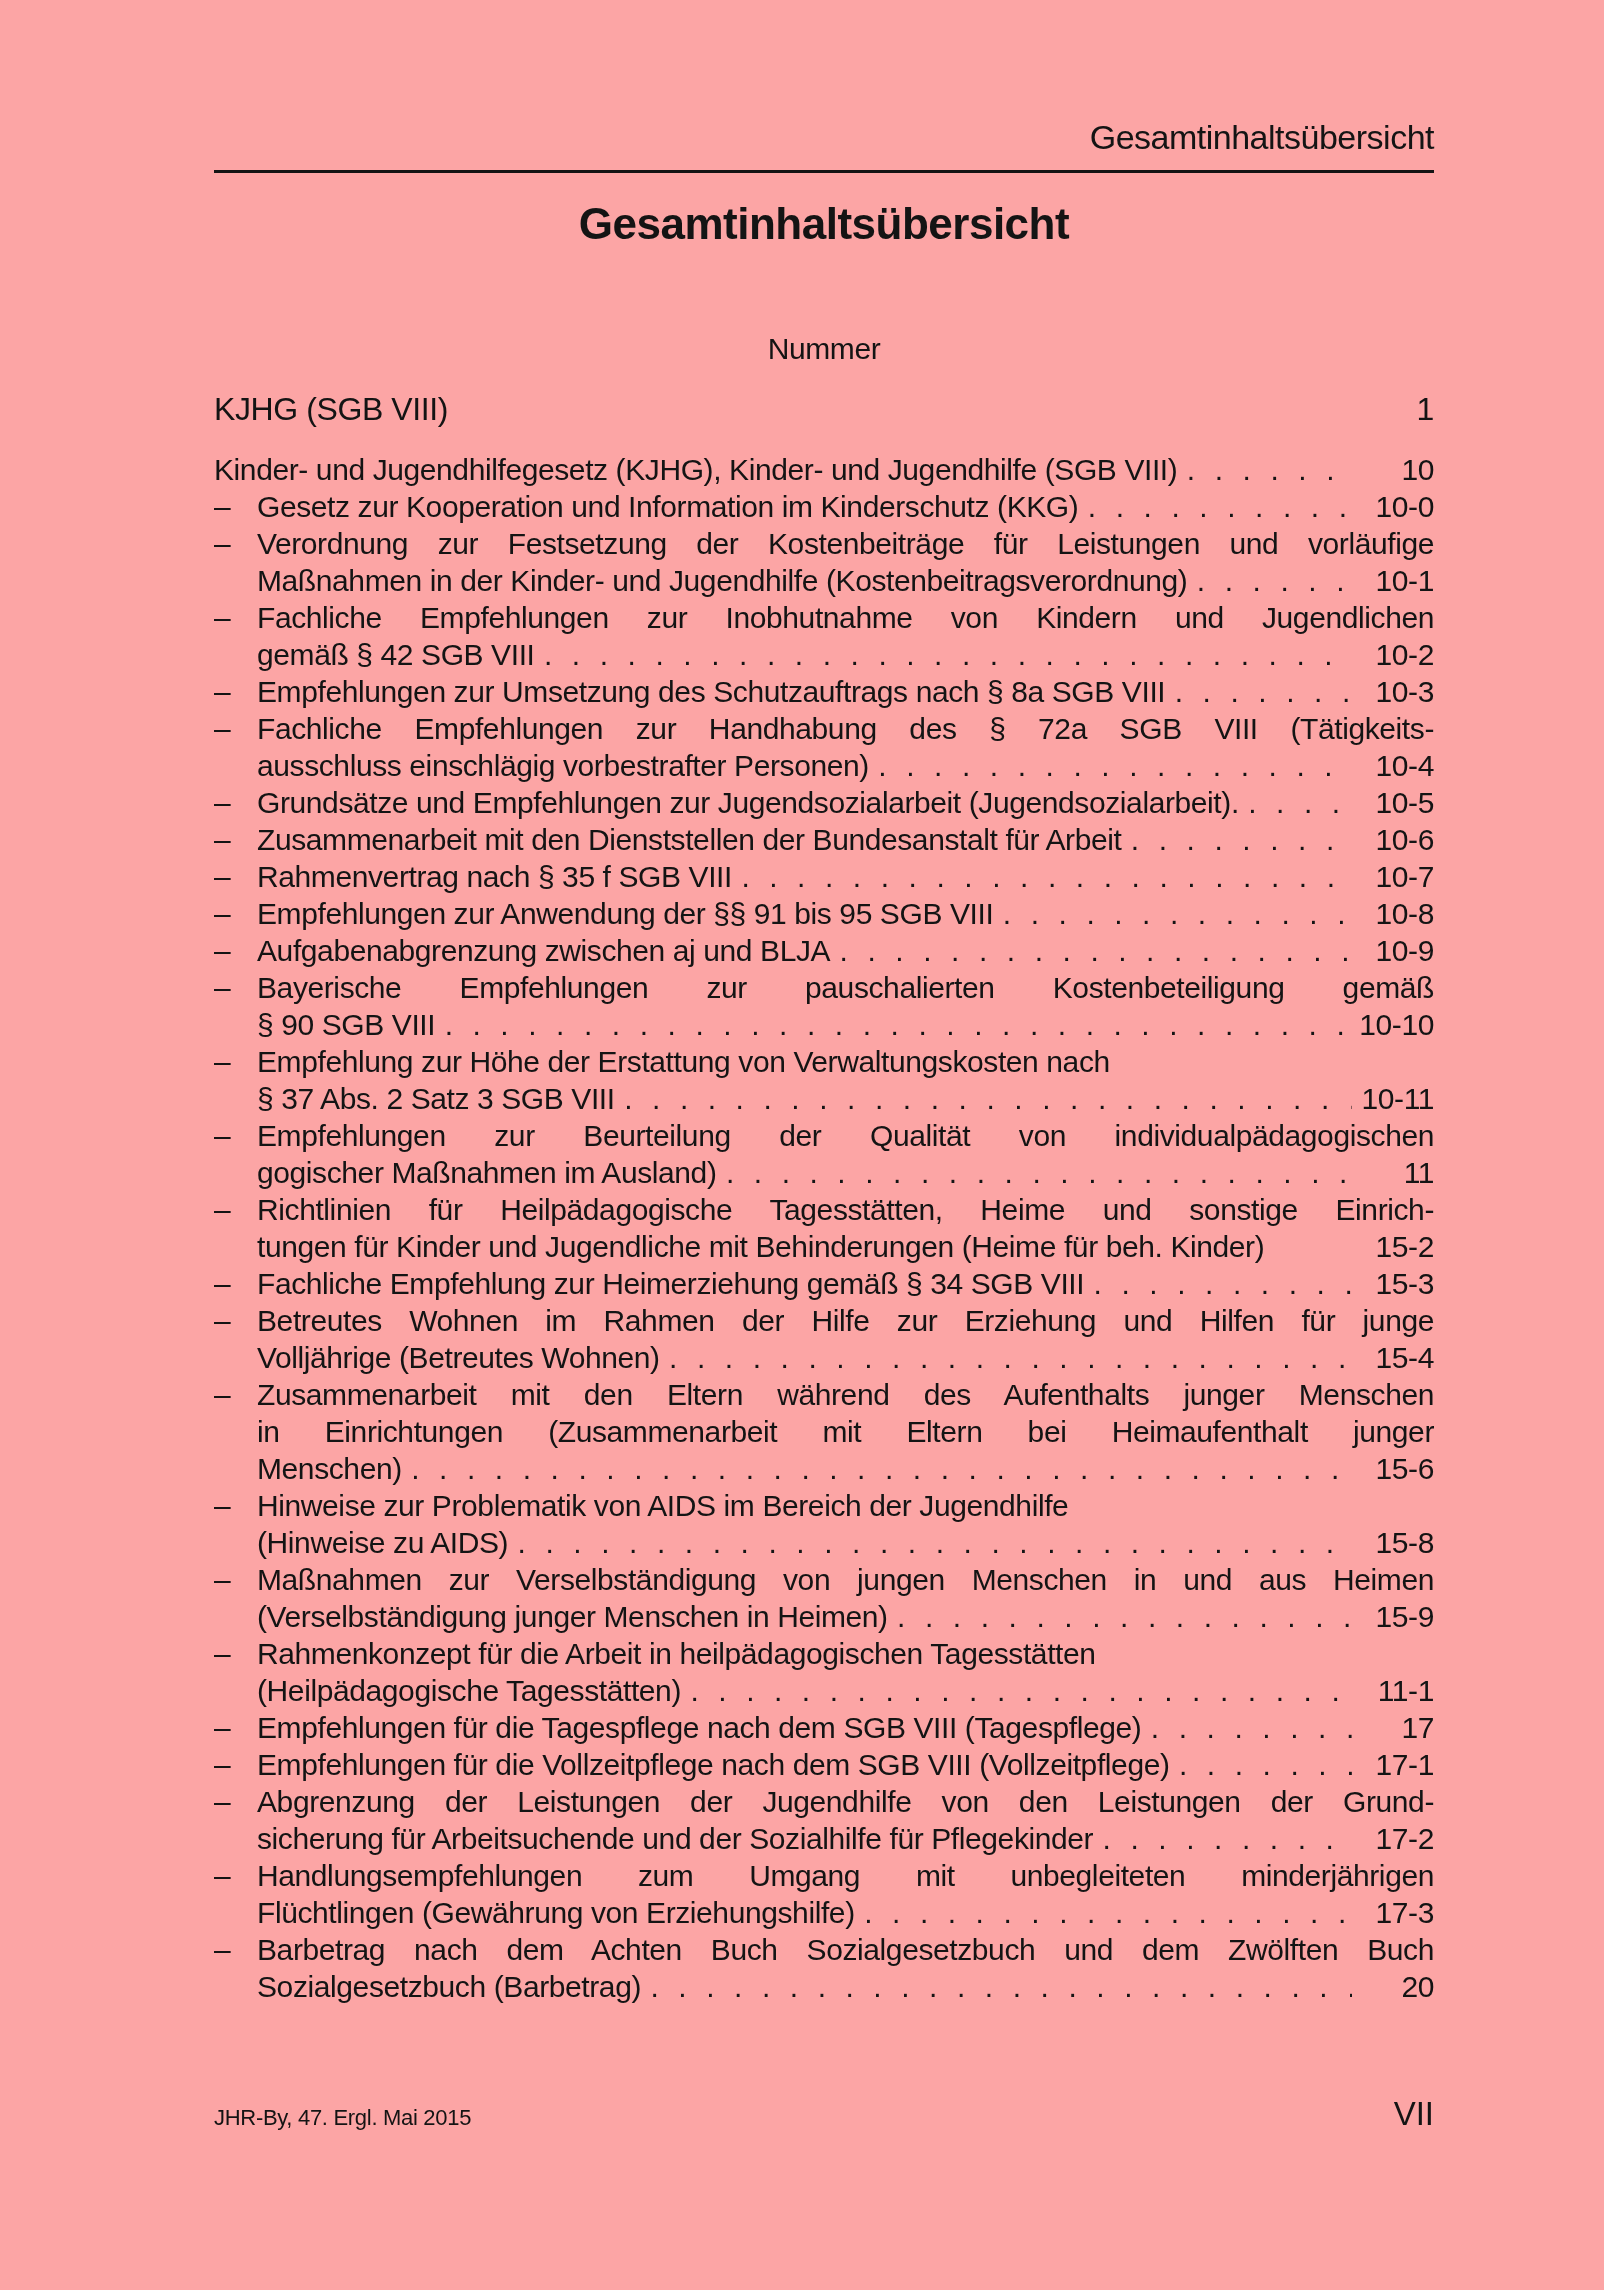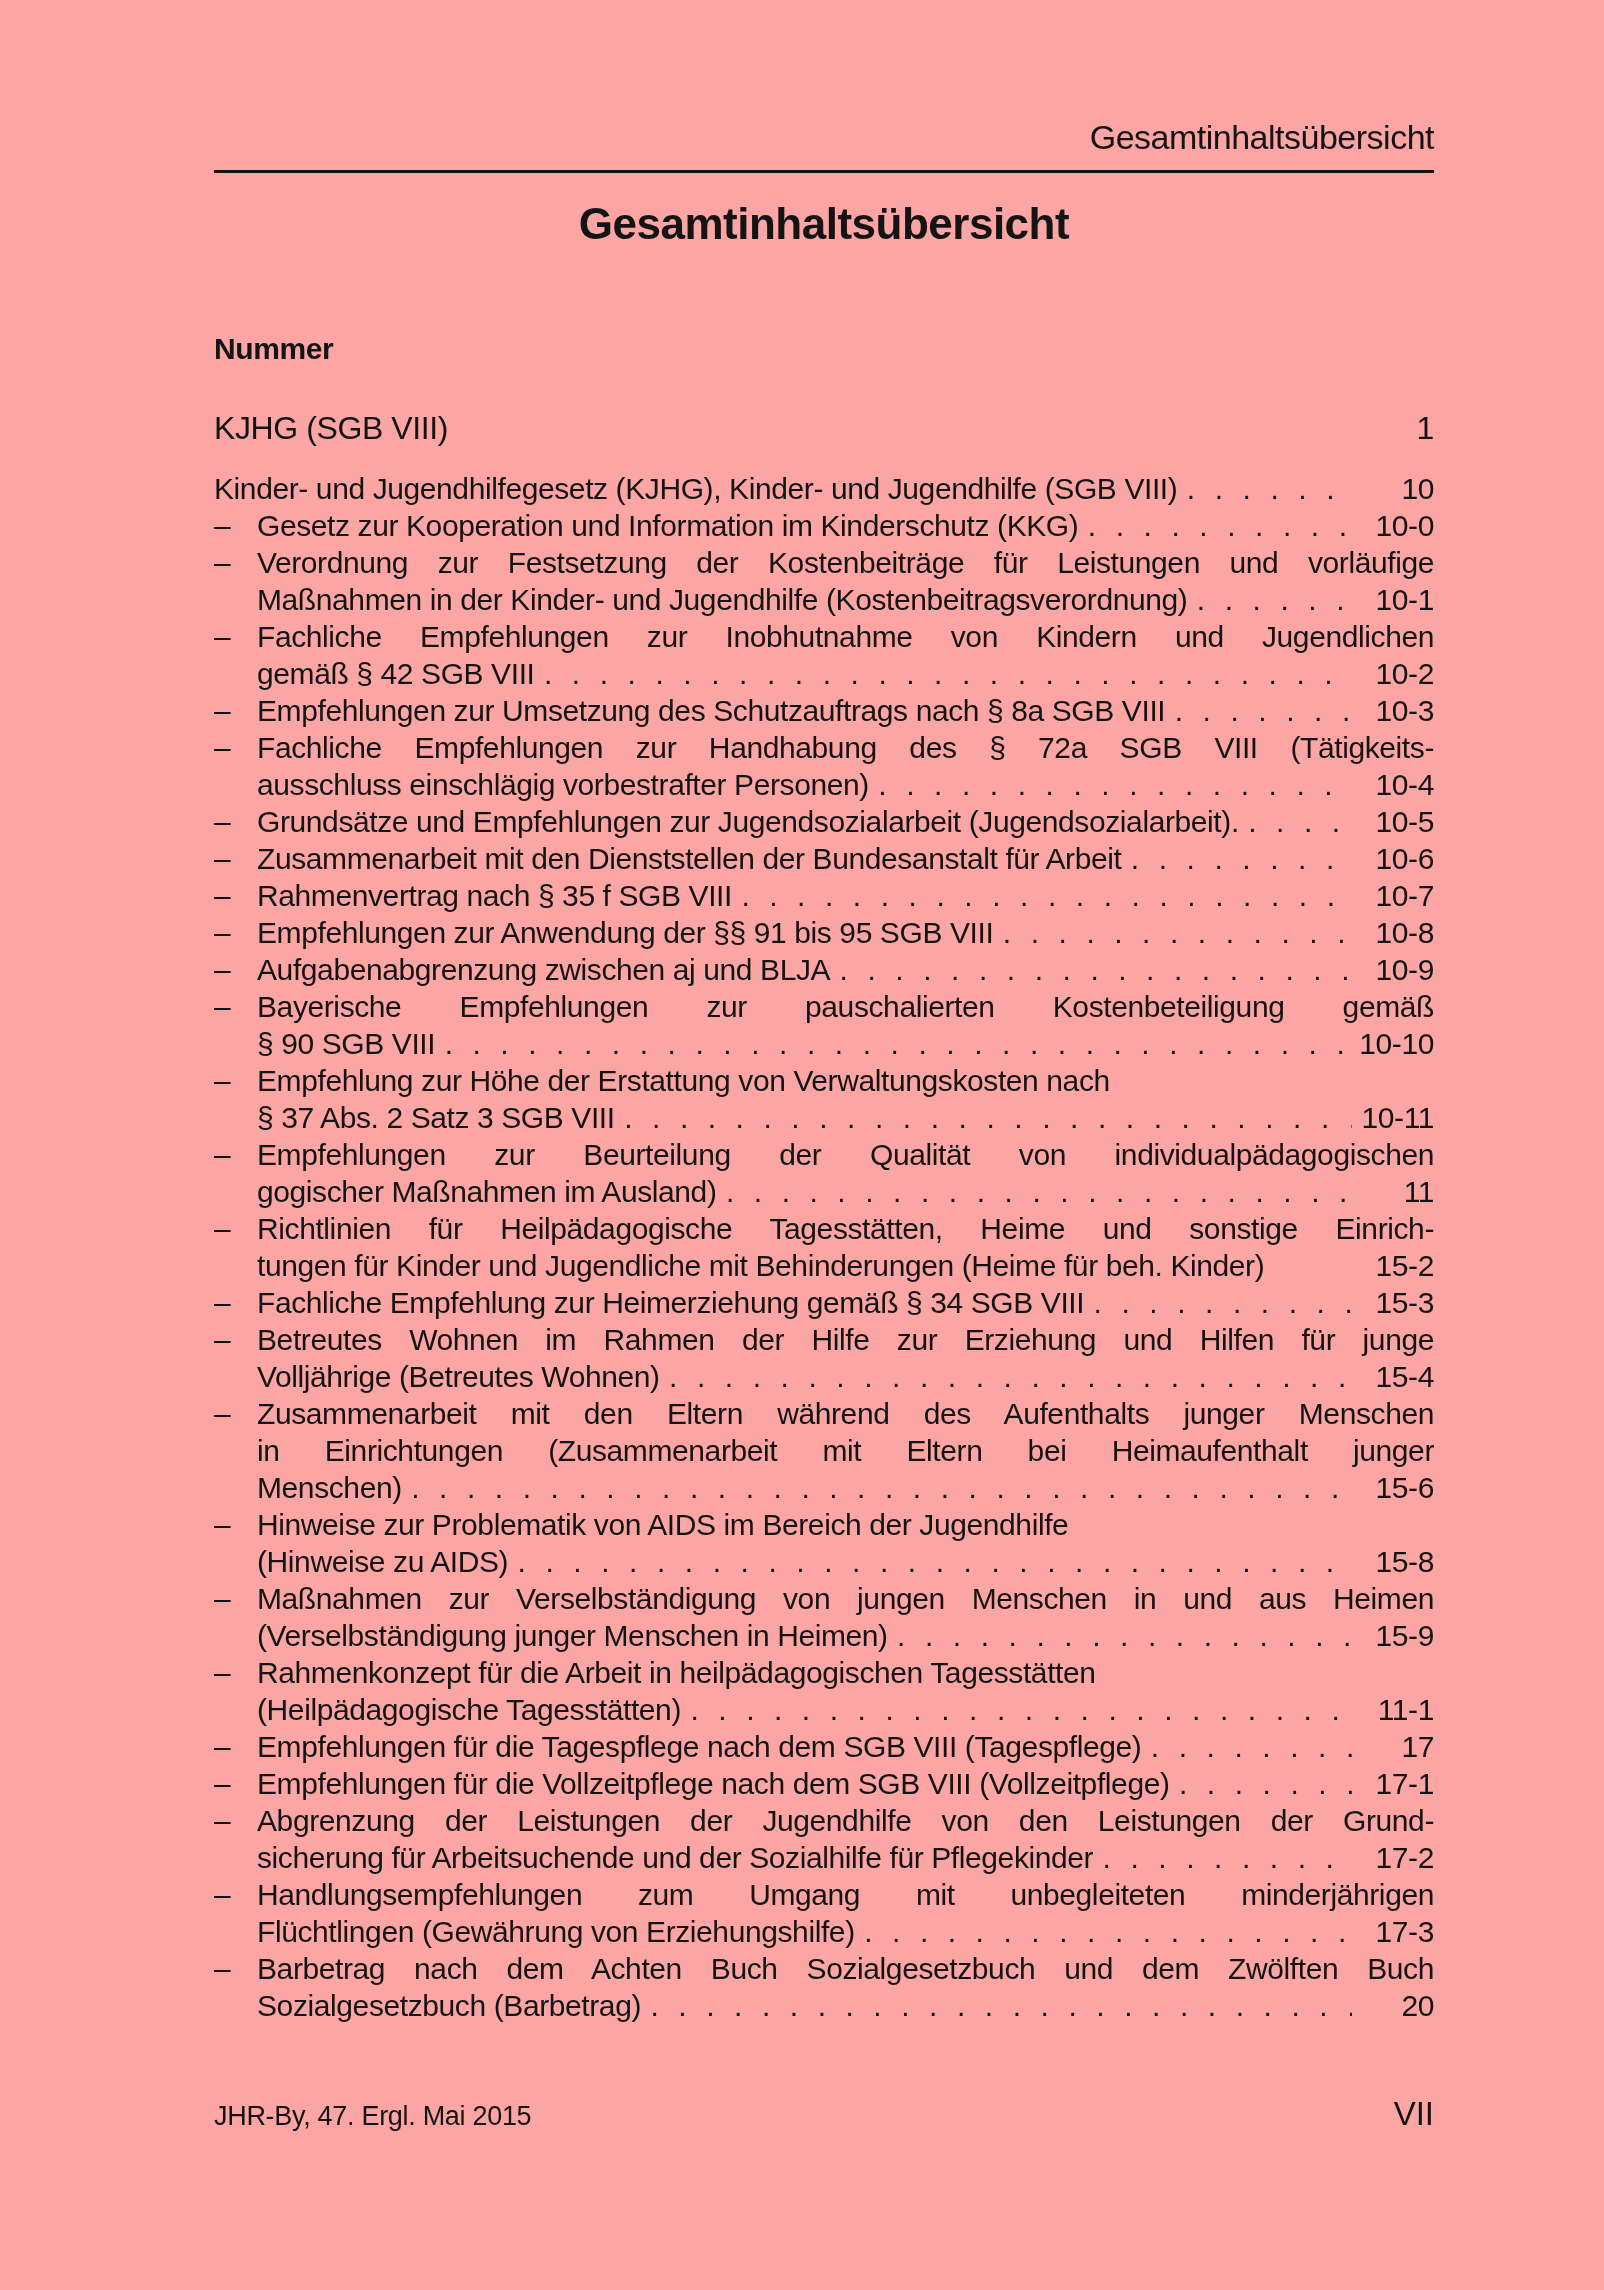--- a/index.html
+++ b/index.html
@@ -25,23 +25,22 @@
     position:absolute;top:199px;left:214px;right:171px;
     margin:0;text-align:center;
     font-size:44px;font-weight:bold;letter-spacing:-0.5px;
   }
   
   .content{
     position:absolute;top:330px;left:214px;right:171px;
     font-size:30px;line-height:37px;letter-spacing:-0.4px;
   }
   .col-head{
-    text-align:left;
-    margin-bottom:43px;
-    font-weight:bold;
+    text-align:center;
+    margin-bottom:24px;
   }
   .section-row{
     display:flex;align-items:baseline;
     font-weight:normal;font-size:32px;
     margin-bottom:22.5px;
   }
   .section-row .sec-label{flex:1;}
   .section-row .sec-num{flex:none;text-align:right;}
   
   .line{display:flex;align-items:flex-start;}
@@ -58,21 +57,21 @@
     word-spacing:12px;
     padding-left:9.4px;padding-right:15px;
   }
   .leader.empty{visibility:hidden;}
   .num{flex:none;min-width:82px;text-align:right;}
   
   .footer{
     position:absolute;top:2095px;left:214px;right:171px;
     display:flex;justify-content:space-between;align-items:baseline;
   }
-  .footer .edition{font-size:27px;letter-spacing:-0.3px;}
+  .footer .edition{font-size:22px;letter-spacing:-0.3px;}
   .footer .pageno{font-size:33px;}
 </style>
 </head>
 <body>
 
 <div class="page">
 
   <div class="running-head">
     <span>Gesamtinhaltsübersicht</span>
   </div>

